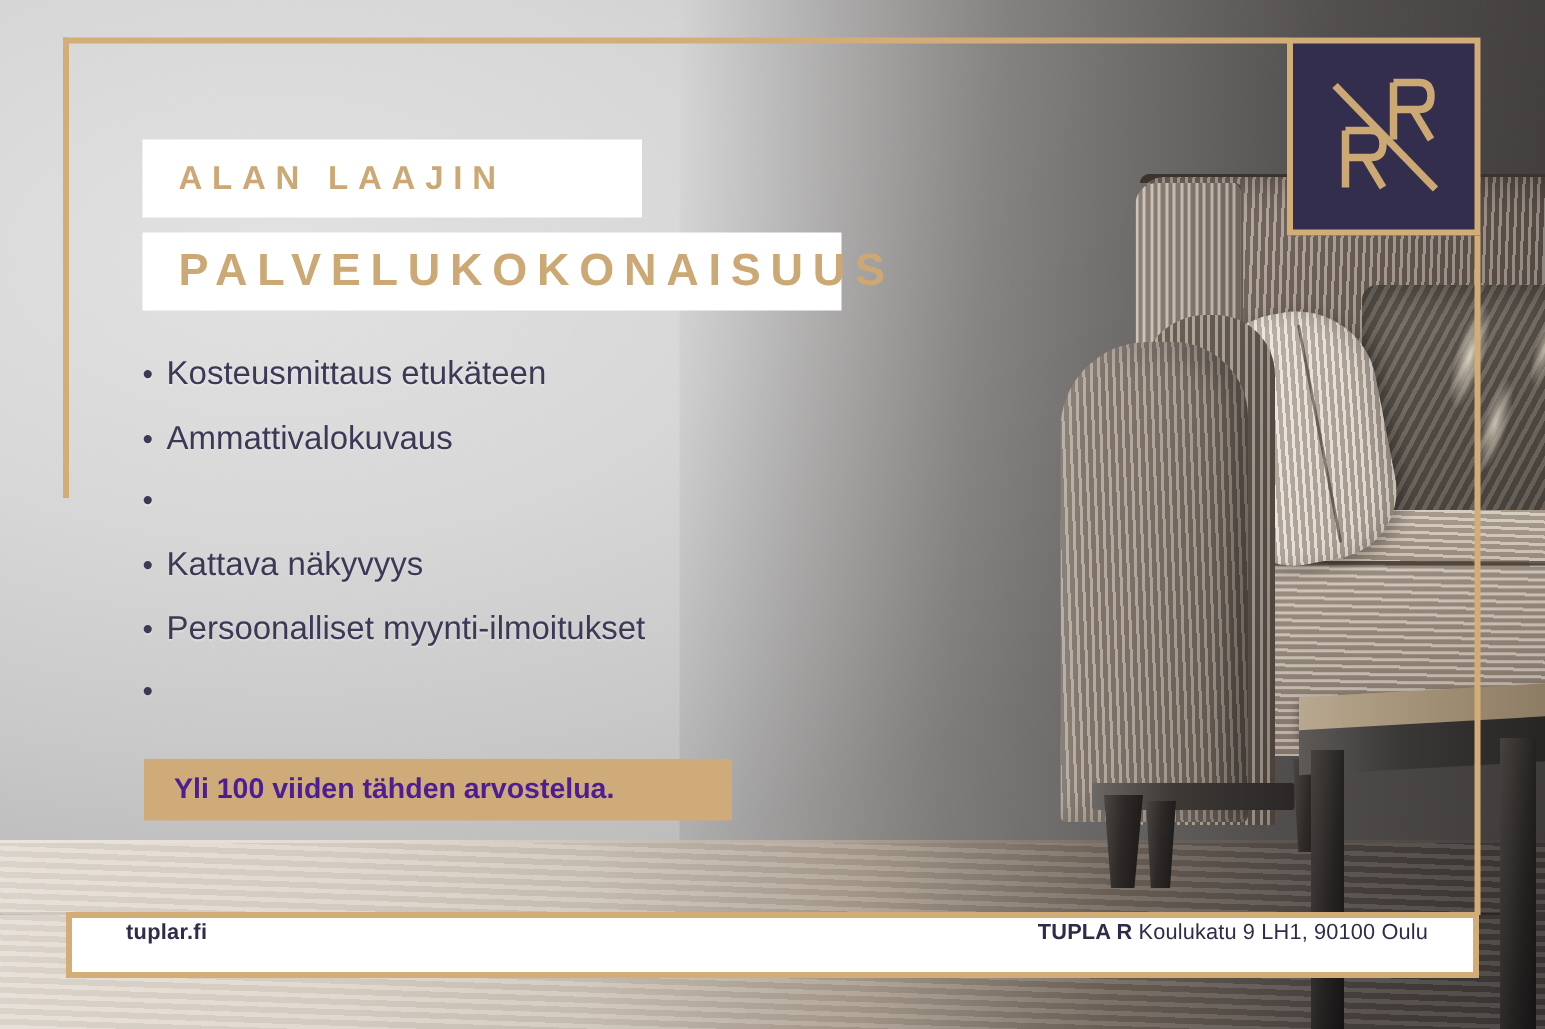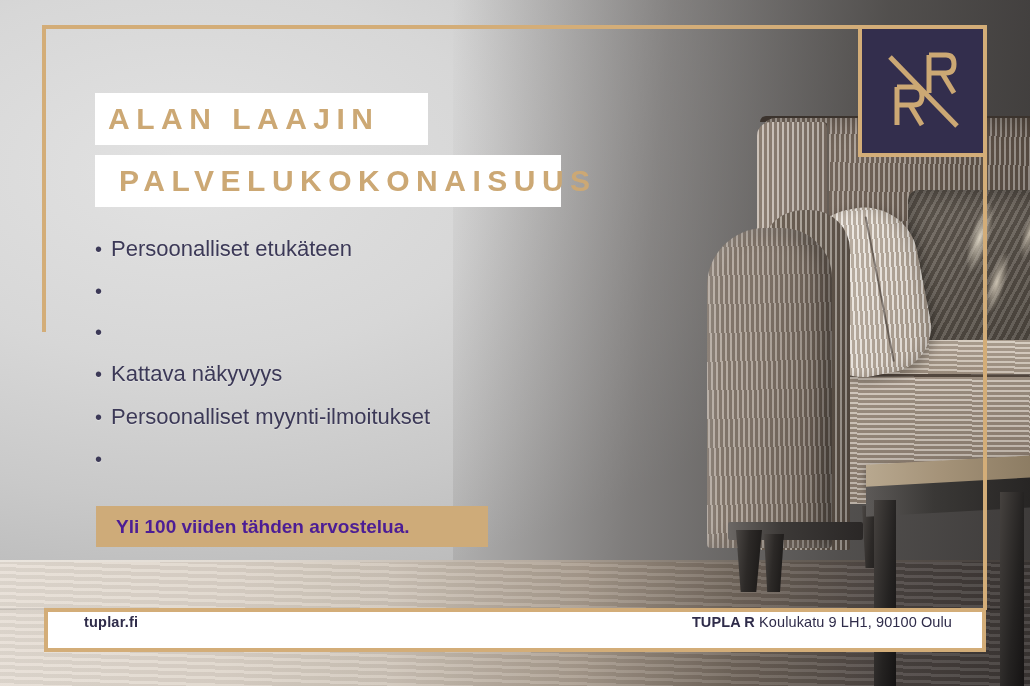--- a/index.html
+++ b/index.html
@@ -209,22 +209,22 @@
     position: absolute;
     background: #ffffff;
     color: #cca874;
     font-weight: bold;
     letter-spacing: 6.5px;
     display: flex;
     align-items: center;
   }
   .headline-1 {
     left: 95px; top: 93px; width: 333px; height: 52px;
-    font-size: 30px;
-    padding-left: 13px;
+    font-size: 22px;
+    padding-left: 24px;
   }
   .headline-2 {
     left: 95px; top: 155px; width: 466px; height: 52px;
     font-size: 30px;
     padding-left: 24px;
   }
 
   .bullets {
     position: absolute;
     left: 95px; top: 238px;
@@ -324,24 +324,25 @@
   <div class="frame-top"></div>
   <div class="frame-left"></div>
   <div class="frame-right"></div>
 
   <div class="headline-1">ALAN LAAJIN</div>
   <div class="headline-2">PALVELUKOKONAISUUS</div>
 
   <div class="bullets">
     <div class="bullet">
       <span class="bullet-dot">•</span>
-      <span>Persoonalliset etukäteen</span>
-    </div>
-    <div class="bullet">
-      <span class="bullet-dot">•</span>
+      <span>Kosteusmittaus etukäteen</span>
+    </div>
+    <div class="bullet">
+      <span class="bullet-dot">•</span>
+      <span>Ammattivalokuvaus</span>
     </div>
     <div class="bullet">
       <span class="bullet-dot">•</span>
     </div>
     <div class="bullet">
       <span class="bullet-dot">•</span>
       <span>Kattava näkyvyys</span>
     </div>
     <div class="bullet">
       <span class="bullet-dot">•</span>

